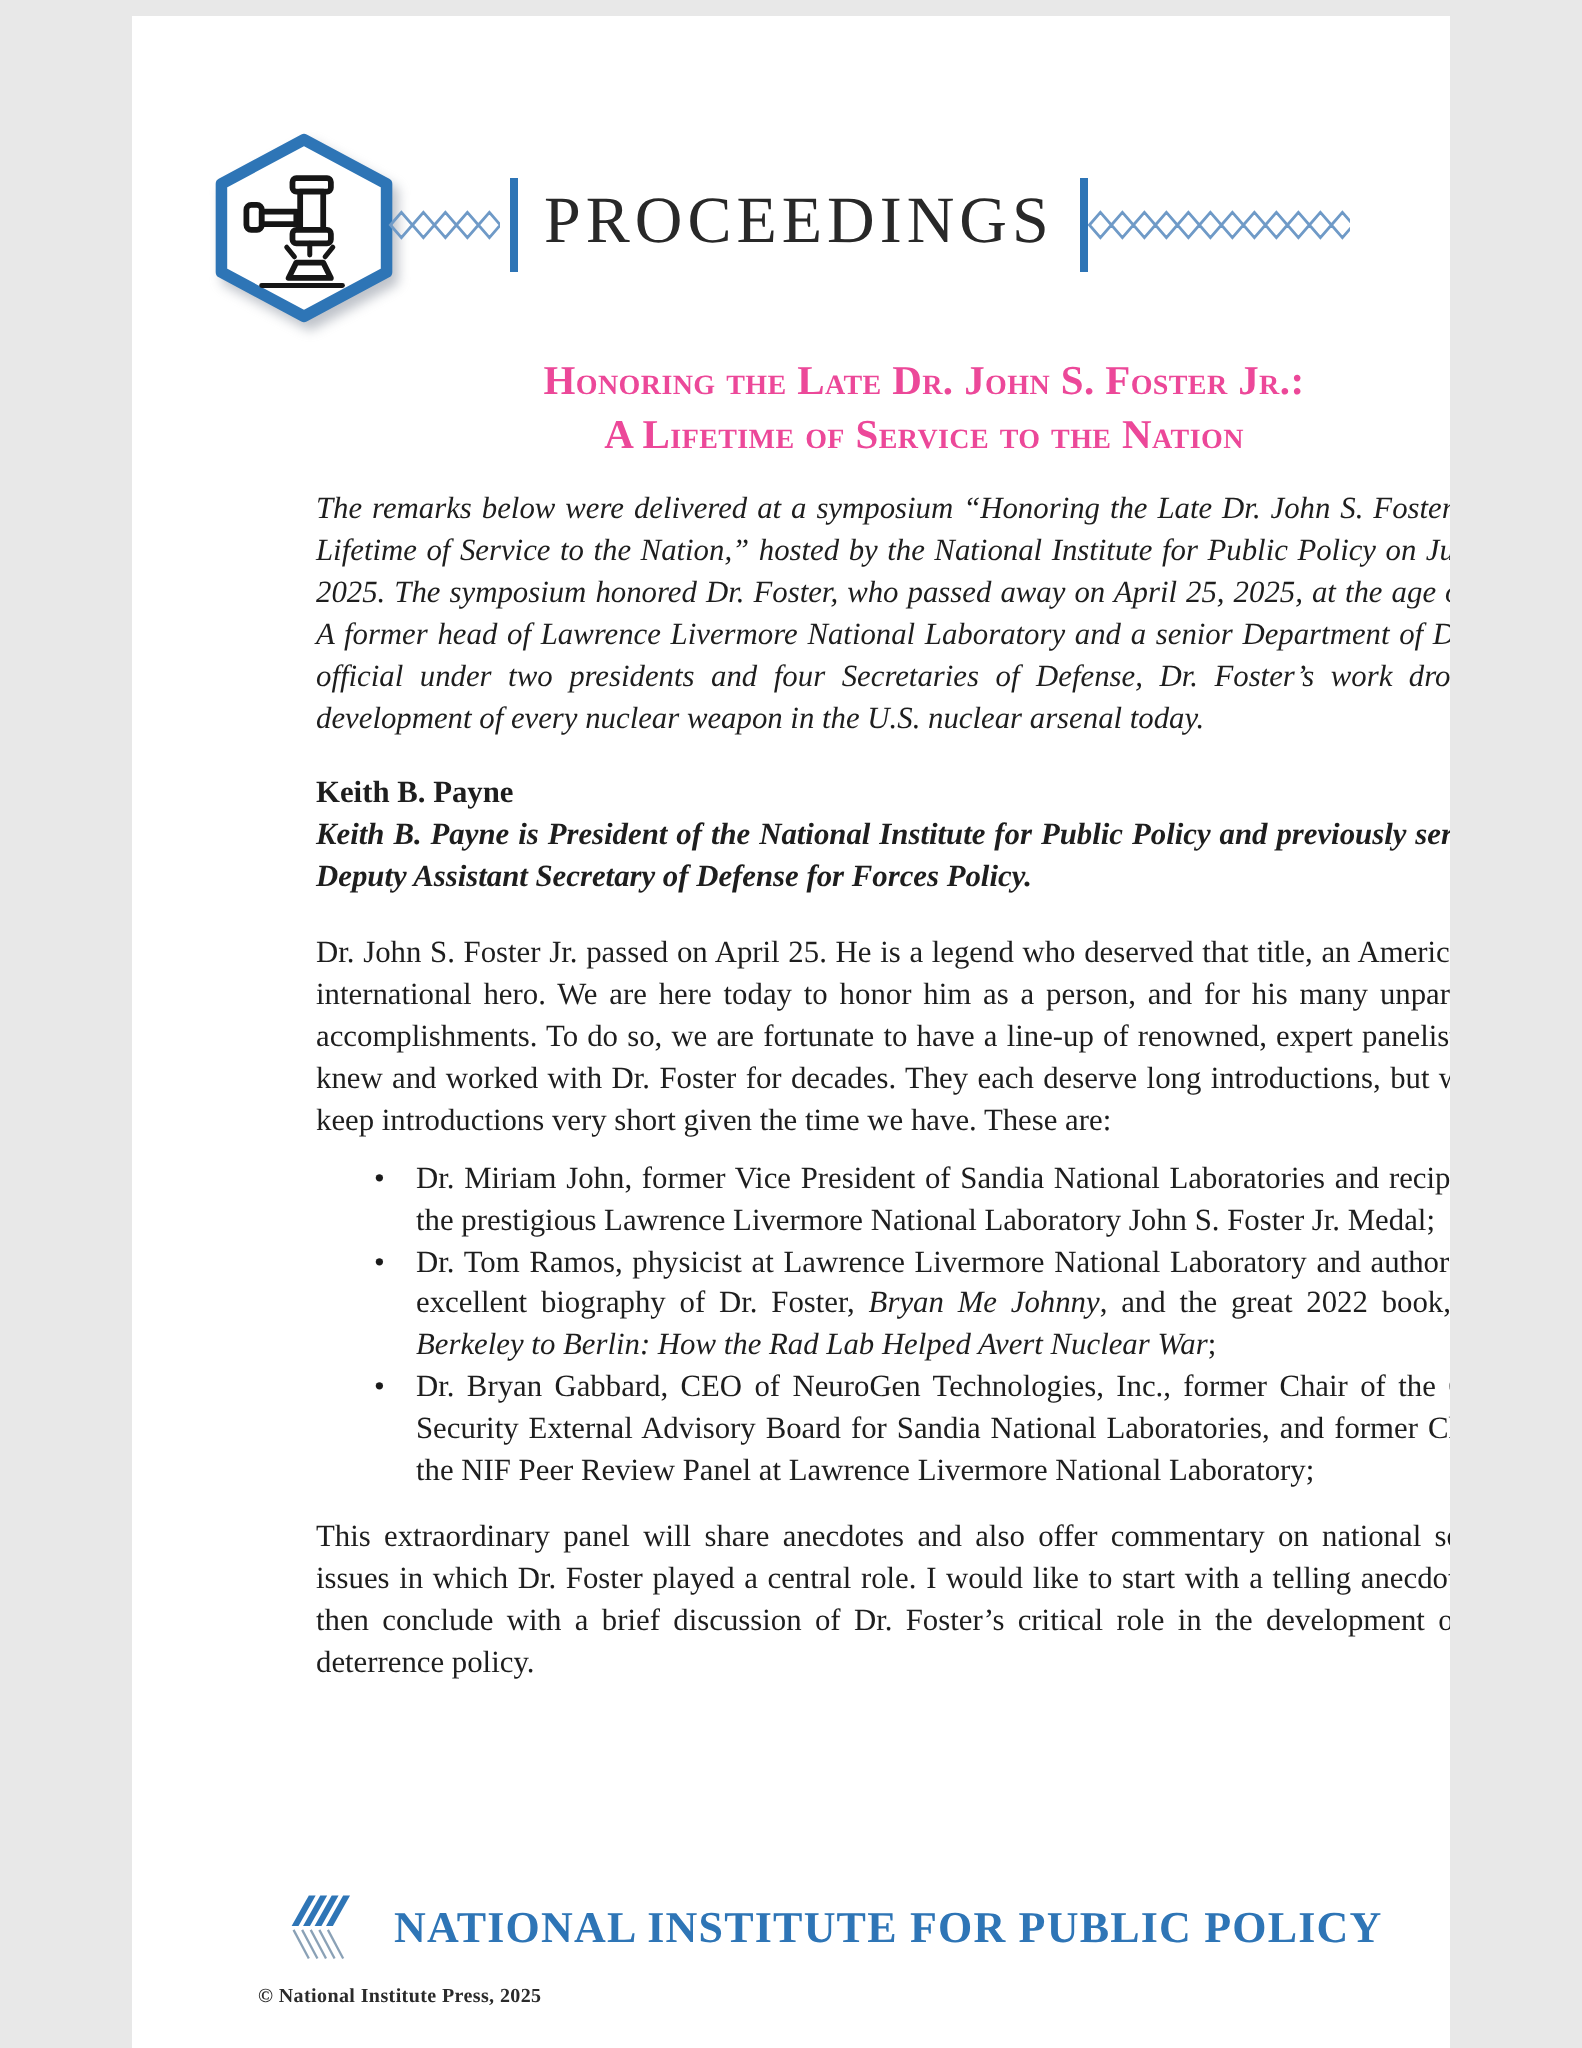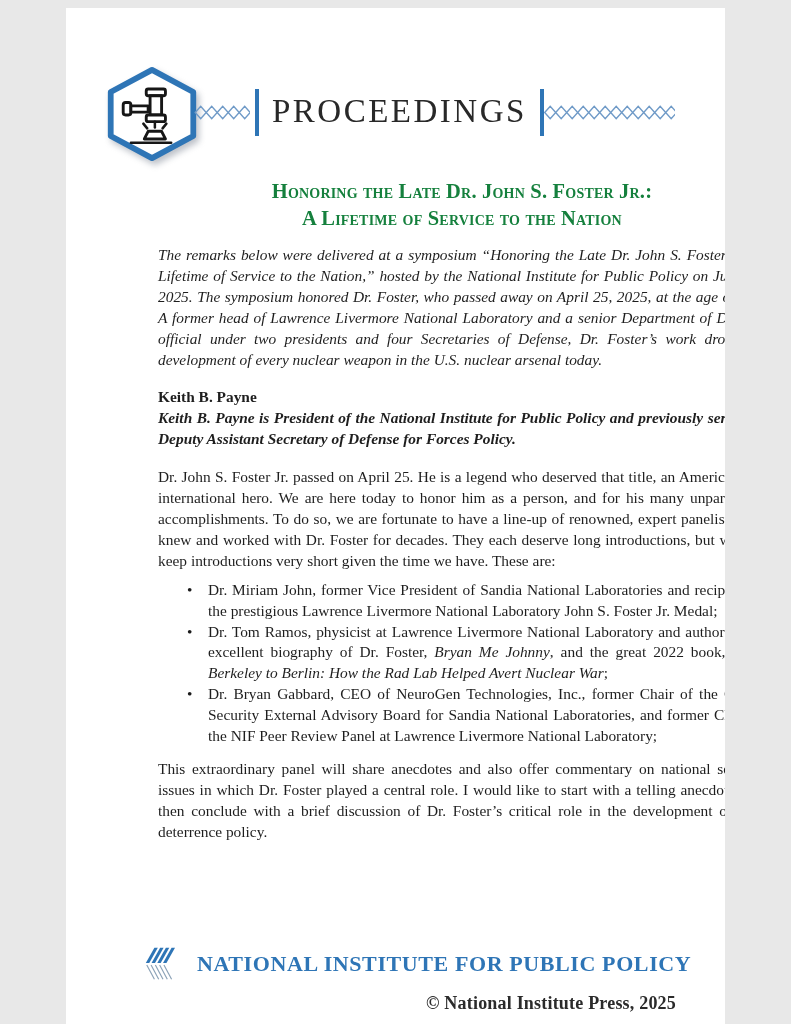--- a/index.html
+++ b/index.html
@@ -40,21 +40,21 @@
   .bar-l{margin-left:5px;}
   .mast-title{
     font-size:33px;letter-spacing:2.5px;color:#282828;
     padding:0 13px;white-space:nowrap;flex:0 0 auto;line-height:1;
     transform:translateY(-1px);
   }
 
   
   .doc-body{position:absolute;top:170px;left:92px;width:608px;font-size:15.4px;line-height:20.9px;}
   .doc-title{
-    text-align:center;font-weight:bold;color:#15803d;
+    text-align:center;font-weight:bold;color:#ec4899;
     font-variant:small-caps;font-size:20.5px;line-height:27px;
     margin-bottom:13px;letter-spacing:.2px;
   }
   .para{text-align:justify;}
   .intro{font-style:italic;margin-bottom:17px;}
   .speaker-name{font-weight:bold;}
   .speaker-bio{font-weight:bold;font-style:italic;text-align:justify;margin-bottom:17px;}
   .lead{margin-bottom:8px;}
   .panel-list{list-style:none;margin:0 0 12px 0;}
   .panel-list li{
@@ -70,21 +70,21 @@
   .footer-band{display:flex;align-items:center;gap:13px;}
   .rule{height:5px;background:var(--accent);flex:1 1 auto;border-radius:1px;}
   .nipp-logo{flex:0 0 auto;width:42px;height:40px;}
   .logo-stripe{fill:var(--accent);}
   .logo-hatch{stroke:#8aa1b6;stroke-width:1.2;fill:none;}
   .footer-org{
     flex:0 0 auto;color:var(--accent);font-weight:bold;
     font-size:22px;letter-spacing:.6px;white-space:nowrap;
   }
   .copyright{
-    text-align:right;margin-top:9px;font-size:18px;font-weight:bold;
+    text-align:left;margin-top:9px;font-size:10px;font-weight:bold;
     color:#2b2b2b;letter-spacing:.2px;
   }
 </style>
 </head>
 <body>
 
 <div class="page">
 
   <div class="header">
     <div class="hex-badge">

